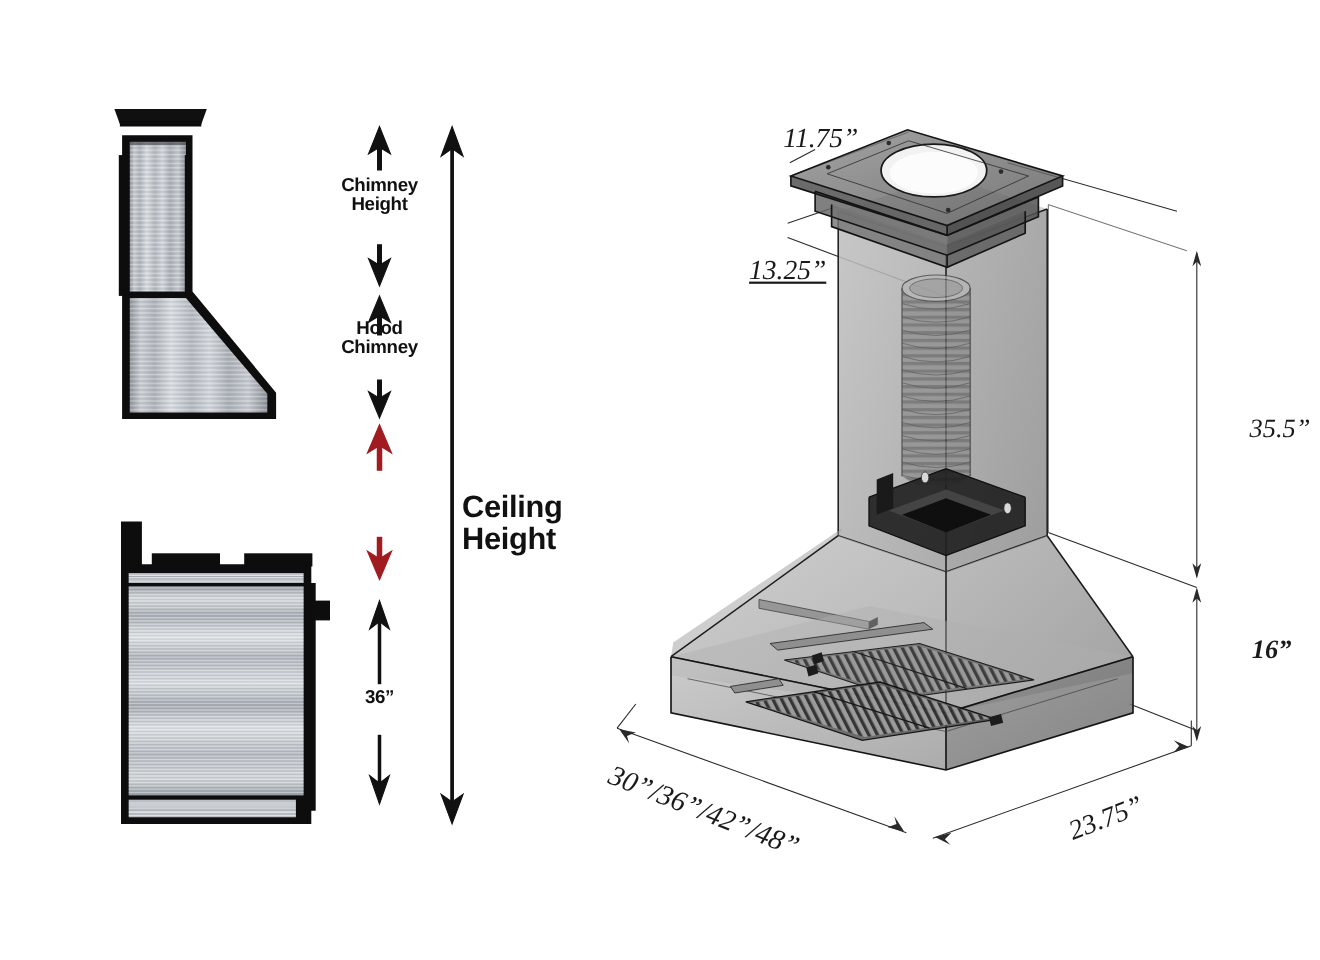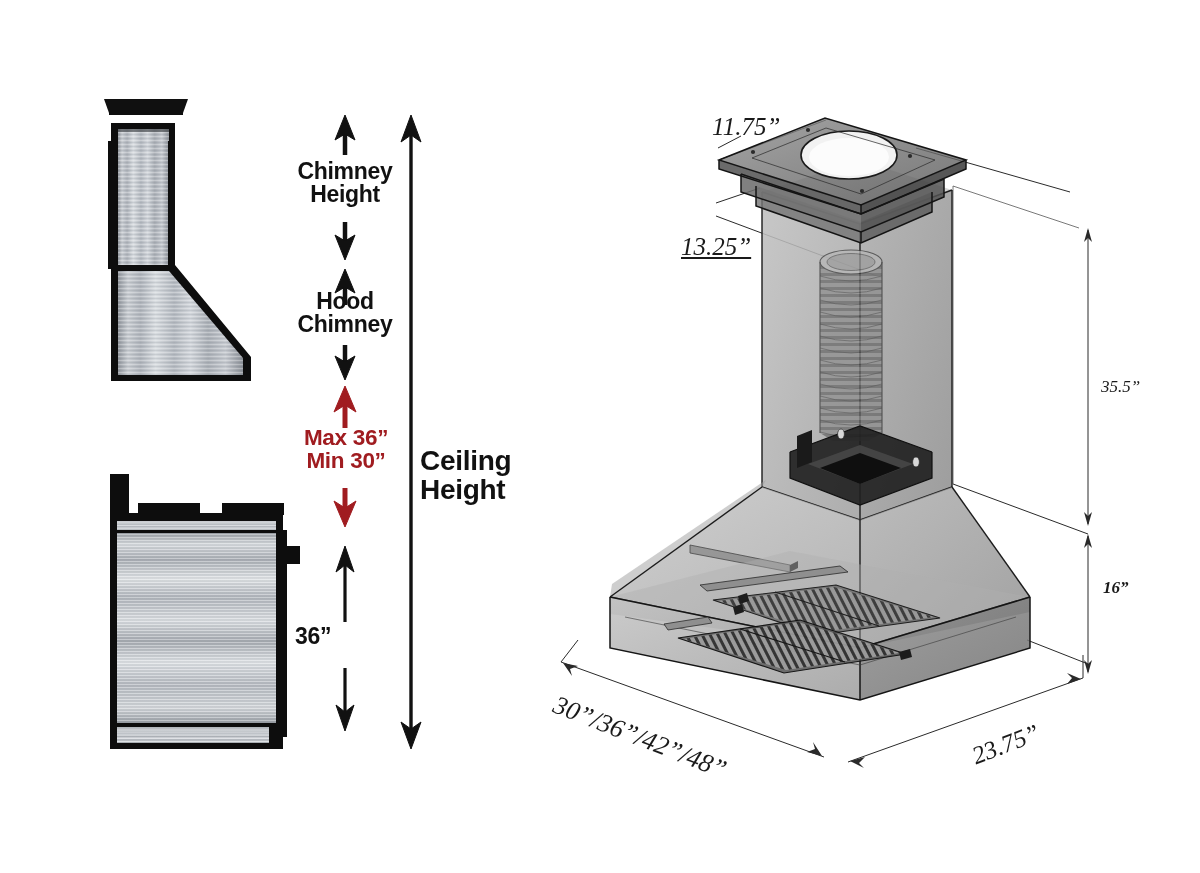--- a/index.html
+++ b/index.html
@@ -30,46 +30,46 @@
   .lbl {
     position: absolute;
     font-family: "Liberation Sans", sans-serif;
     font-weight: bold;
     color: #111111;
     line-height: 1.02;
     white-space: pre;
     letter-spacing: -0.3px;
   }
   .lbl-chimney, .lbl-hood {
-    font-size: 23px;
+    font-size: 17px;
     text-align: center;
   }
   .lbl-ceiling {
     font-size: 28px;
     text-align: left;
   }
   .lbl-red {
     font-size: 22.5px;
     text-align: center;
     color: #a01c20;
   }
   .lbl-36 {
-    font-size: 23px;
-    text-align: left;
+    font-size: 17px;
+    text-align: center;
   }
   .dimlbl {
     position: absolute;
     font-family: "Liberation Serif", serif;
     font-style: italic;
     font-size: 25px;
     color: #1a1a1a;
     white-space: pre;
     font-weight: 400;
   }
-  .dimlbl.small { font-size: 17px; }
+  .dimlbl.small { font-size: 24px; margin-left: 35px; }
 </style>
 </head>
 <body>
 
 <div id="root">
 
   <svg class="layer" viewBox="0 0 1200 873">
     <defs>
       <linearGradient id="steelV" x1="0" y1="0" x2="1" y2="0">
         <stop offset="0%" stop-color="#8f949b"></stop>
@@ -412,22 +412,20 @@
       <circle cx="862" cy="191" r="2.1" fill="#2b2b2b"></circle>
     </g>
   </svg>
 
   <div class="lbl lbl-chimney" style="left:281px; top:160px; width:128px;">Chimney
 Height</div>
 
   <div class="lbl lbl-hood" style="left:281px; top:290px; width:128px;">Hood
 Chimney</div>
 
-  <div class="lbl lbl-red" style="left:283px; top:427px; width:126px;">Max 36”
-Min 30”</div>
 
   <div class="lbl lbl-36" style="left:295px; top:625px; width:100px;">36”</div>
 
   <div class="lbl lbl-ceiling" style="left:420px; top:447px; width:130px;">Ceiling
 Height</div>
 
   <div class="dimlbl" style="left:672px; top:113px;margin-left:40px;">11.75”</div>
 
   <div class="dimlbl" style="left:681px; top:233px;text-decoration:underline;">13.25”</div>
 

